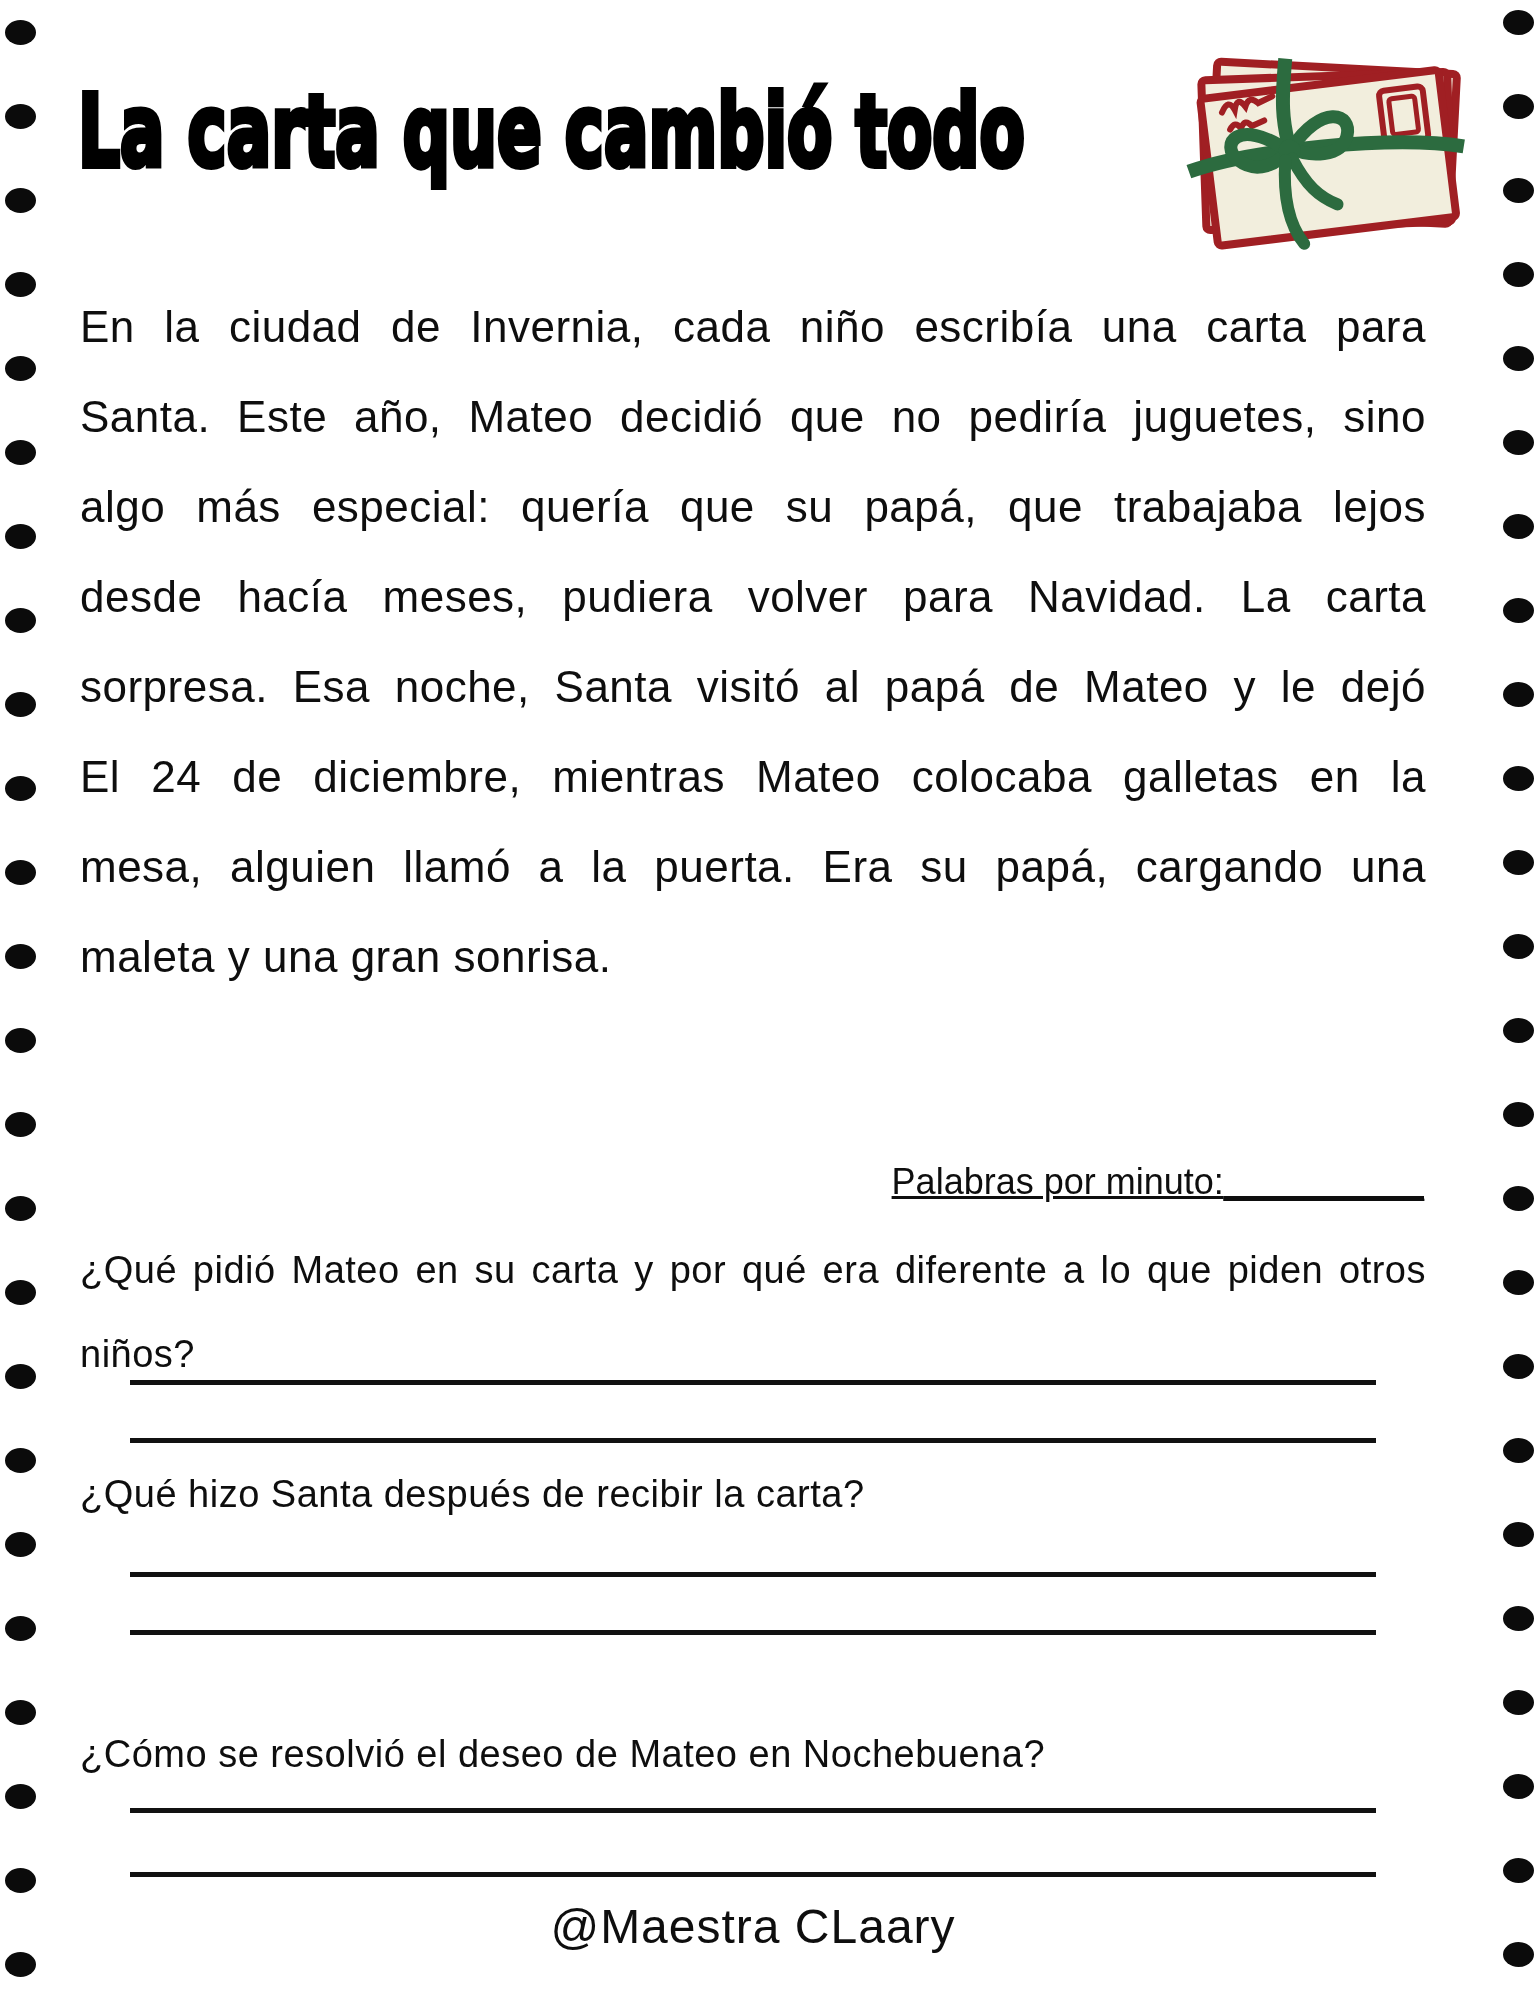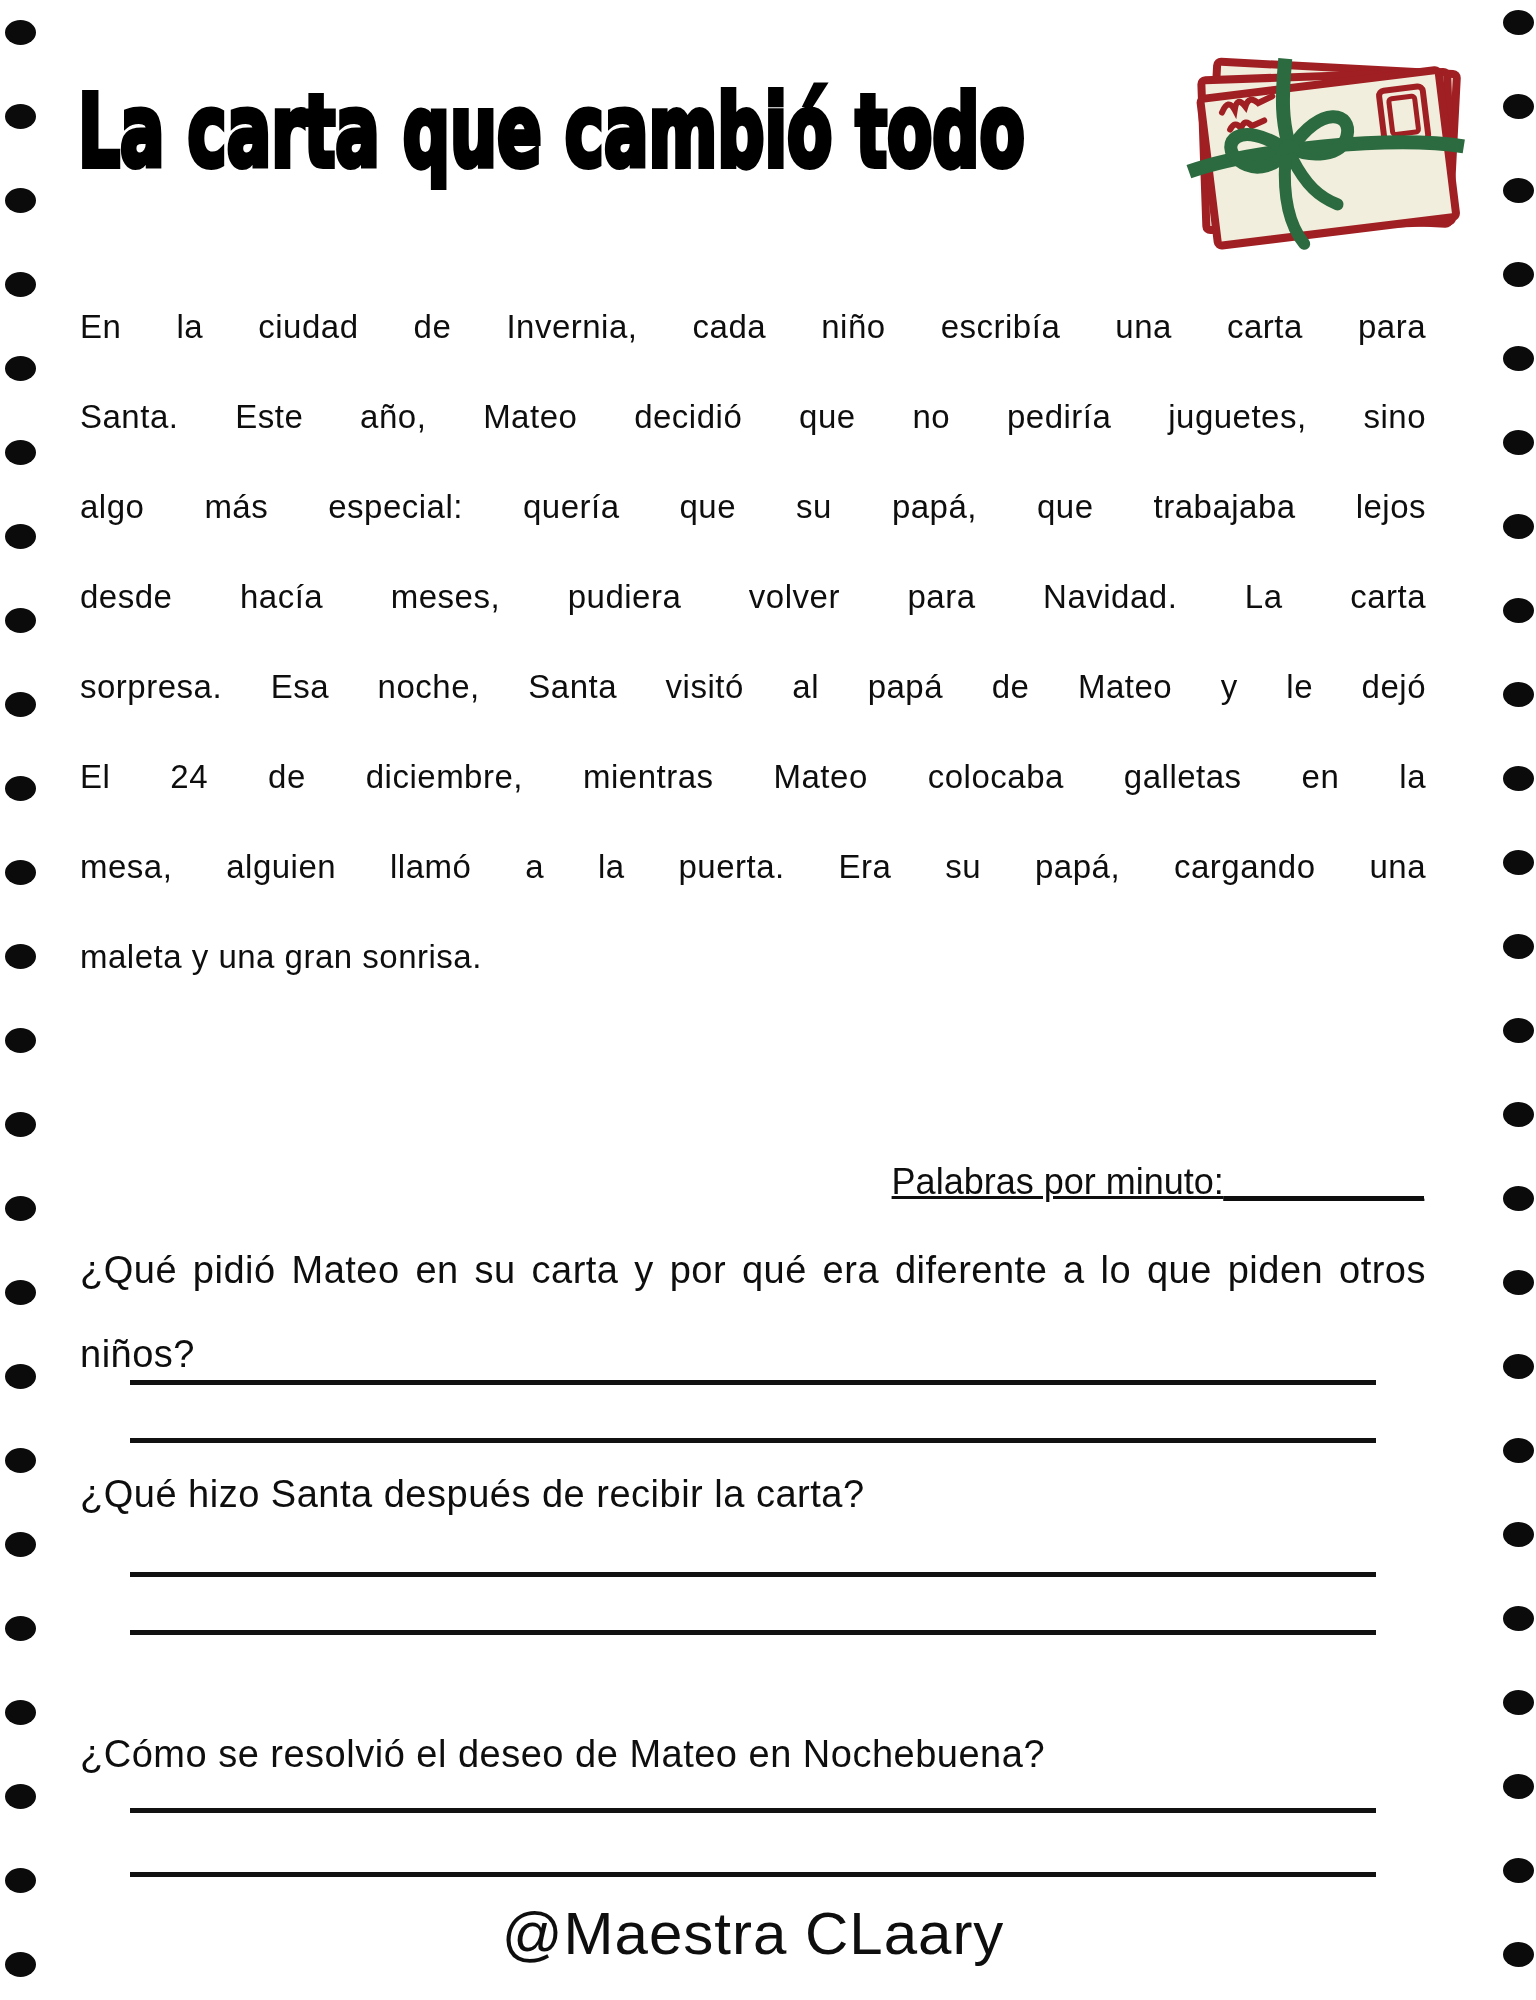--- a/index.html
+++ b/index.html
@@ -12,40 +12,40 @@
   .title{
     position:absolute;left:78px;top:66px;
     font-family:"DejaVu Sans",sans-serif;font-weight:900;
     font-size:100px;line-height:132px;white-space:nowrap;
     transform:scaleX(.66);transform-origin:0 50%;
     -webkit-text-stroke:6px #000;color:#000;
   }
   .illus{position:absolute;left:1172px;top:42px;}
   .passage{position:absolute;left:80px;top:282px;width:1346px;}
   .pline{
-    height:90px;line-height:90px;font-size:33px;
+    height:90px;line-height:90px;font-size:44px;
     text-align:justify;text-align-last:justify;
     letter-spacing:.5px;
   }
   .pline.last{text-align:left;text-align-last:left;}
   .wpm{position:absolute;right:112px;top:1157px;font-size:36px;line-height:50px;text-decoration:underline;}
   .q{
     position:absolute;left:80px;width:1346px;
     font-size:38px;line-height:84px;text-align:justify;letter-spacing:.5px;
   }
   #q1{top:1228px;}
   #q2{top:1452px;}
   #q3{top:1712px;}
   .rule{position:absolute;left:130px;width:1246px;height:0;border-top:5px solid #111;}
   #a1r1{top:1380px;} #a1r2{top:1438px;}
   #a2r1{top:1572px;} #a2r2{top:1630px;}
   #a3r1{top:1808px;} #a3r2{top:1872px;}
   .footer{
     position:absolute;left:80px;top:1899px;width:1346px;
-    text-align:center;font-size:60px;letter-spacing:1px;font-weight:400;
+    text-align:center;font-size:48px;letter-spacing:1px;font-weight:400;
   }
 </style>
 </head>
 <body>
 
 <div class="title">La carta que cambió todo</div>
 
 <svg class="illus" width="310" height="228" viewBox="0 0 310 228" aria-hidden="true">
   <g transform="rotate(-4 155 112)">
     <rect x="42" y="26" width="240" height="150" rx="4" fill="#f2eedd" stroke="#a01f23" stroke-width="8" transform="rotate(7 160 101)"></rect>

